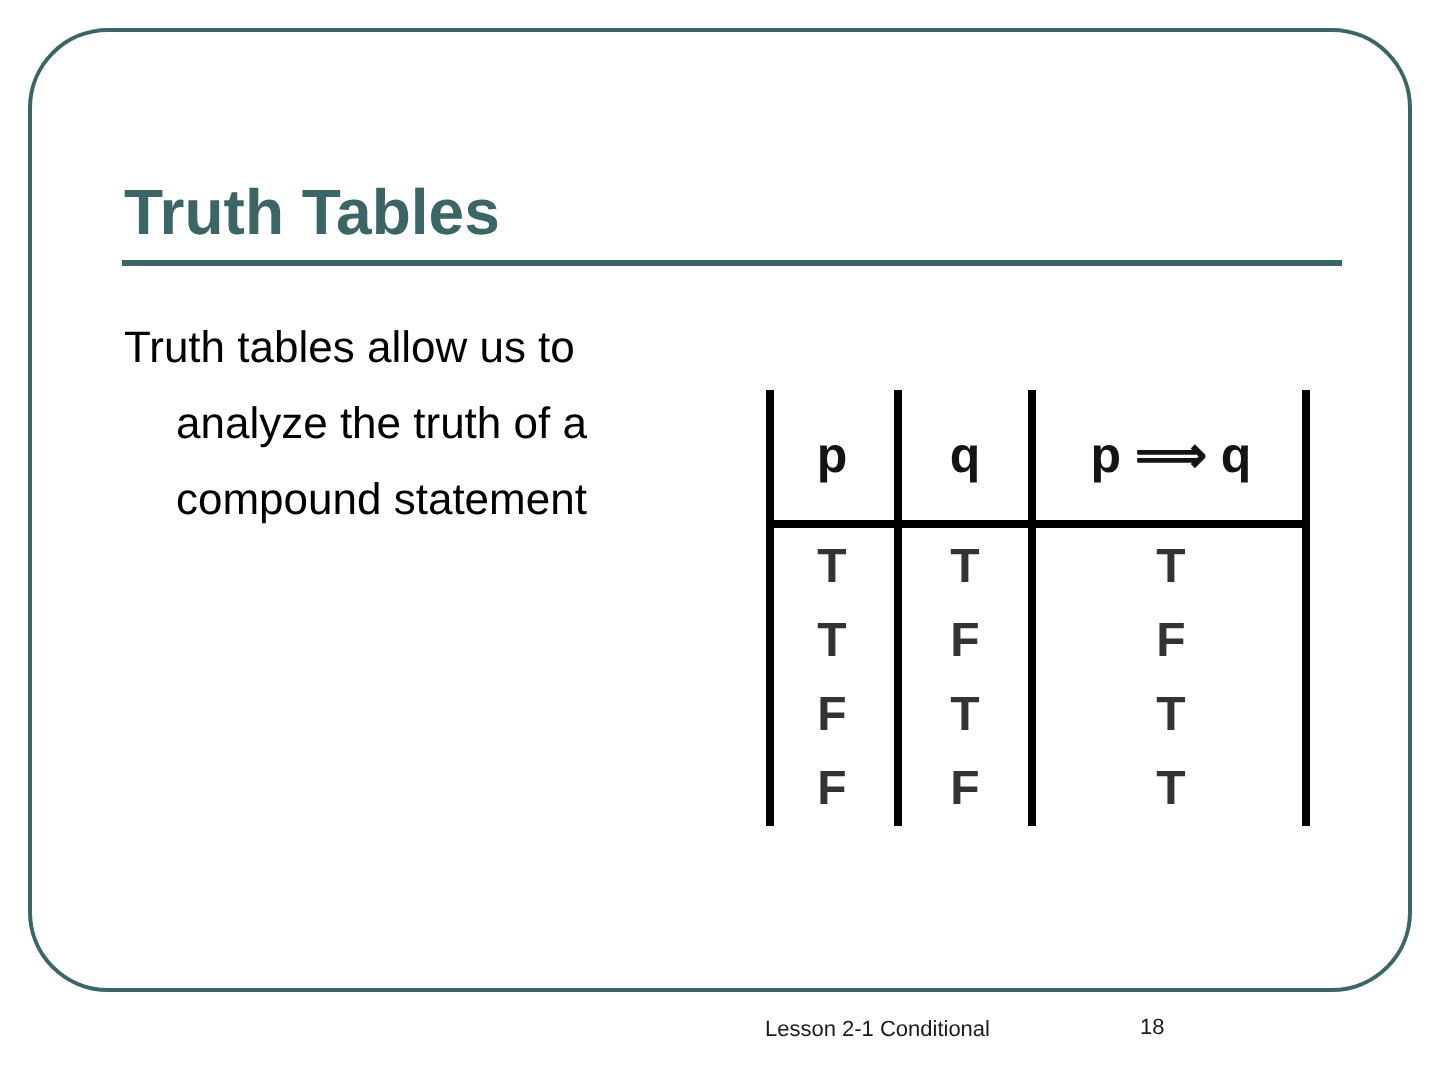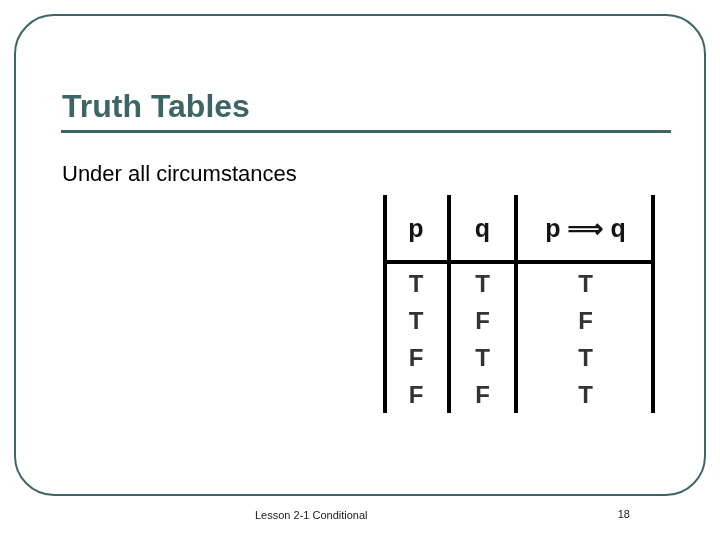--- a/index.html
+++ b/index.html
@@ -131,45 +131,45 @@
     height: 4px;
     background: #000000;
   }
 
   
   .footer-text {
     position: absolute;
     left: 255px;
     top: 508px;
     width: 240px;
-    text-align: left;
+    text-align: right;
     font-size: 11px;
     line-height: 15px;
     color: #1a1a1a;
   }
   .page-number {
     position: absolute;
     left: 570px;
     top: 508px;
     width: 60px;
-    text-align: right;
+    text-align: left;
     font-size: 11px;
     color: #1a1a1a;
   }
 </style>
 </head>
 <body>
 
 <div class="slide-frame"></div>
 
 <div class="title">Truth Tables</div>
 <div class="title-rule"></div>
 
 <div class="body-col">
-  <p class="body-para">Under all circumstances</p>
+  <p class="body-para">Truth tables allow us to analyze the truth of a compound statement</p>
 </div>
 
 <div class="truth-table">
   <div class="tt-grid">
 
     <div class="tt-cell tt-head">
       <span>p</span>
     </div>
     <div class="tt-cell tt-head">
       <span>q</span>

